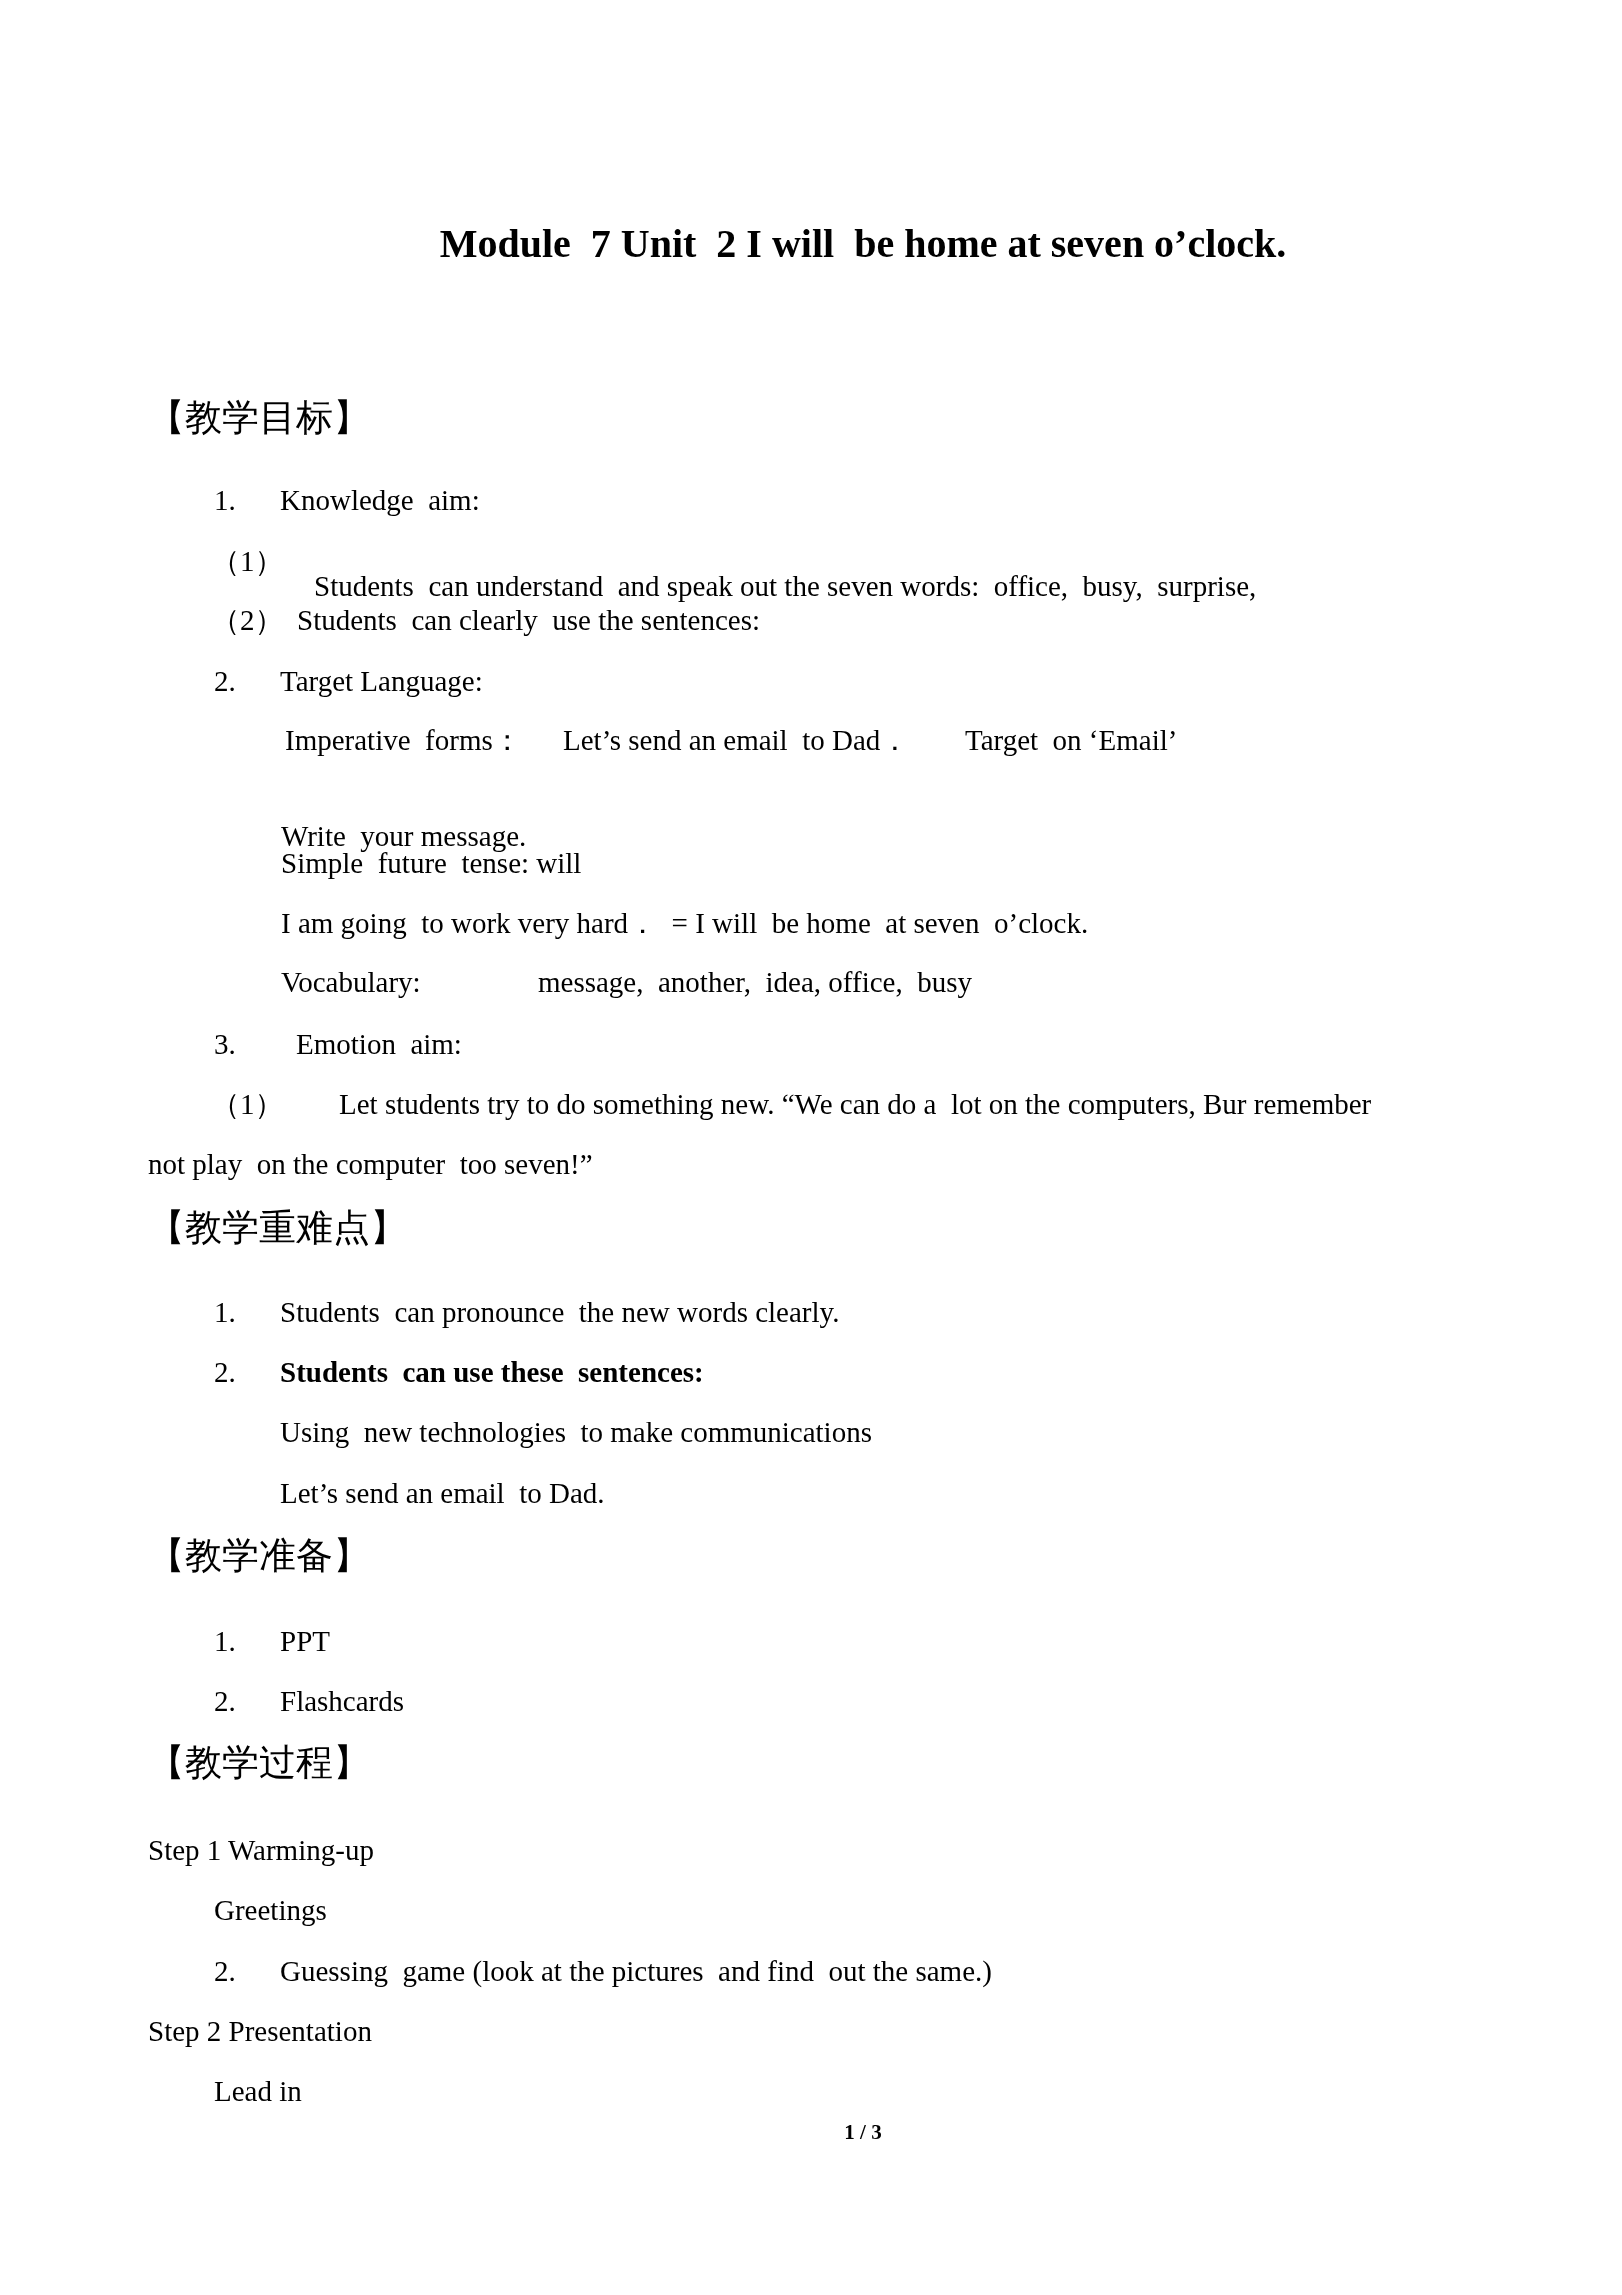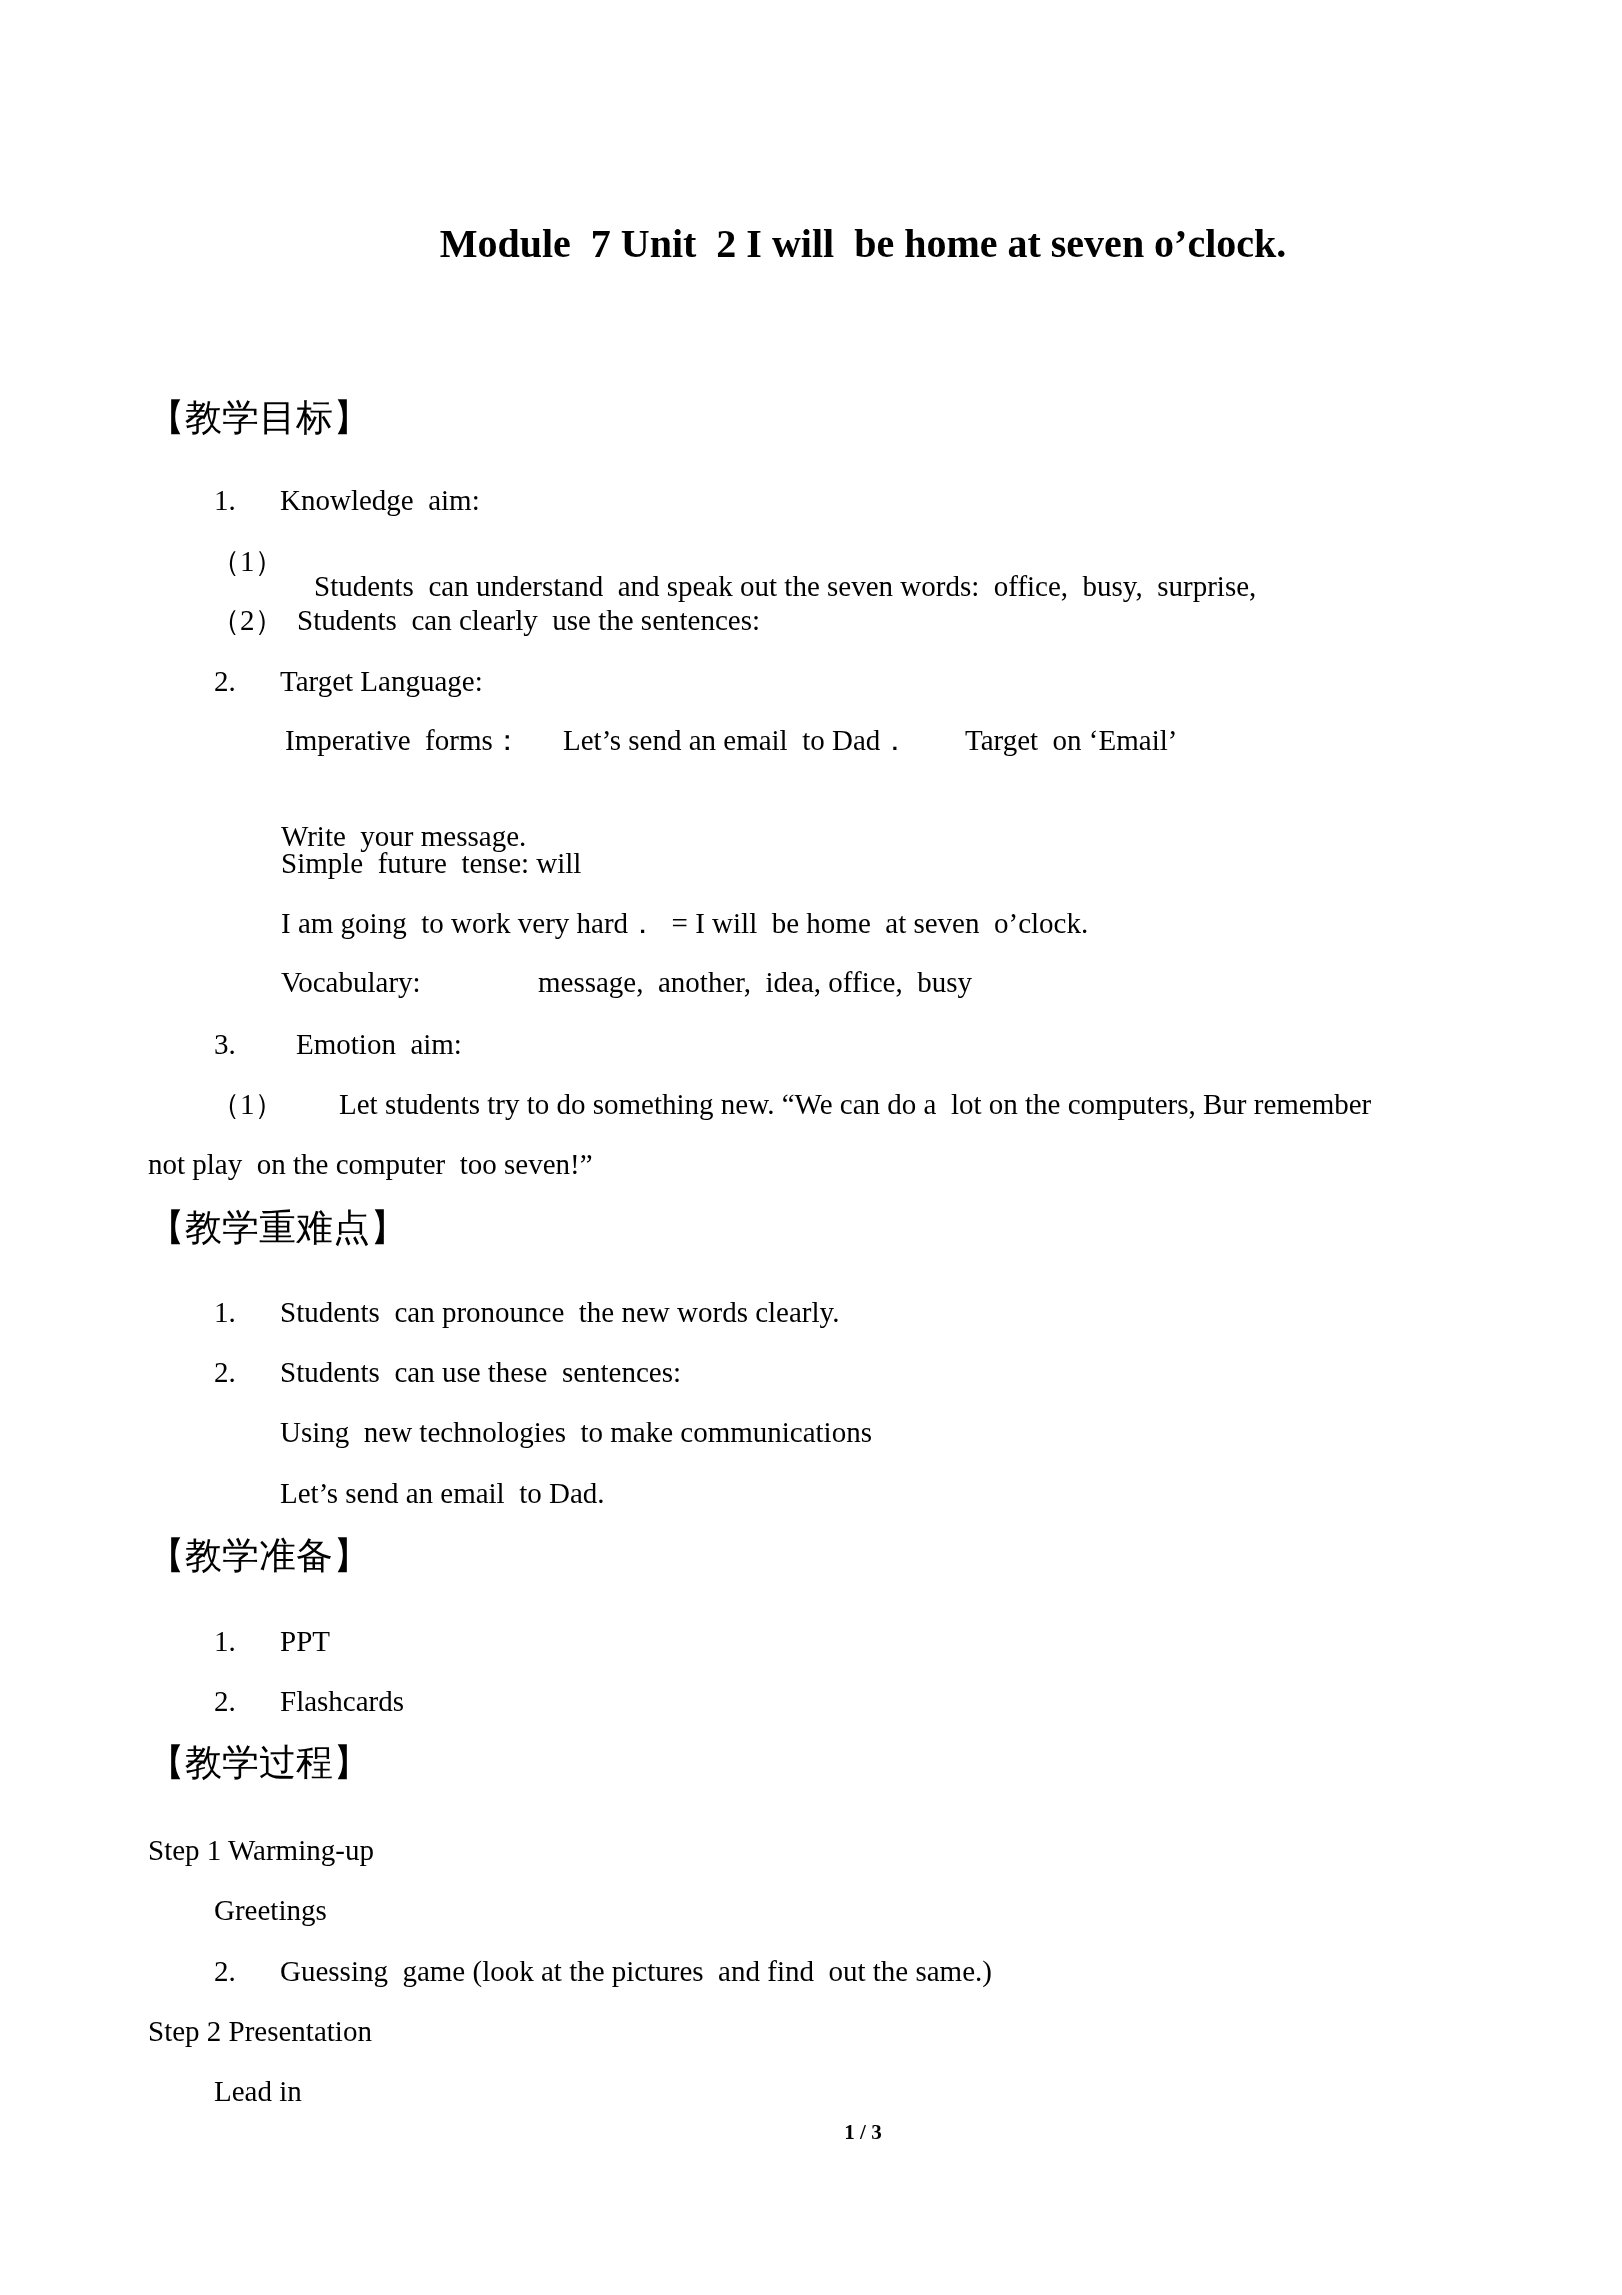--- a/index.html
+++ b/index.html
@@ -50,21 +50,21 @@
   <div class="ln" style="left:211px;top:1104px;">（1）</div>
   <div class="ln" style="left:315px;top:1104px;margin-left:24px;">Let students try to do something new. “We can do a  lot on the computers, Bur remember</div>
   <div class="ln" style="left:148px;top:1164px;">not play  on the computer  too seven!”</div>
 
   <div class="heading" style="left:148px;top:1228px;">【教学重难点】</div>
 
   <div class="ln" style="left:214px;top:1312px;">1.</div>
   <div class="ln" style="left:280px;top:1312px;">Students  can pronounce  the new words clearly.</div>
 
   <div class="ln" style="left:214px;top:1372px;">2.</div>
-  <div class="ln" style="left:280px;top:1372px;">Students  can use these  sentences:</div>
+  <div class="ln" style="left:280px;top:1372px;font-weight:bold;">Students  can use these  sentences:</div>
 
   <div class="ln" style="left:280px;top:1432px;">Using  new technologies  to make communications</div>
   <div class="ln" style="left:280px;top:1493px;">Let’s send an email  to Dad.</div>
 
   <div class="heading" style="left:148px;top:1556px;">【教学准备】</div>
 
   <div class="ln" style="left:214px;top:1641px;">1.</div>
   <div class="ln" style="left:280px;top:1641px;">PPT</div>
 
   <div class="ln" style="left:214px;top:1701px;">2.</div>

